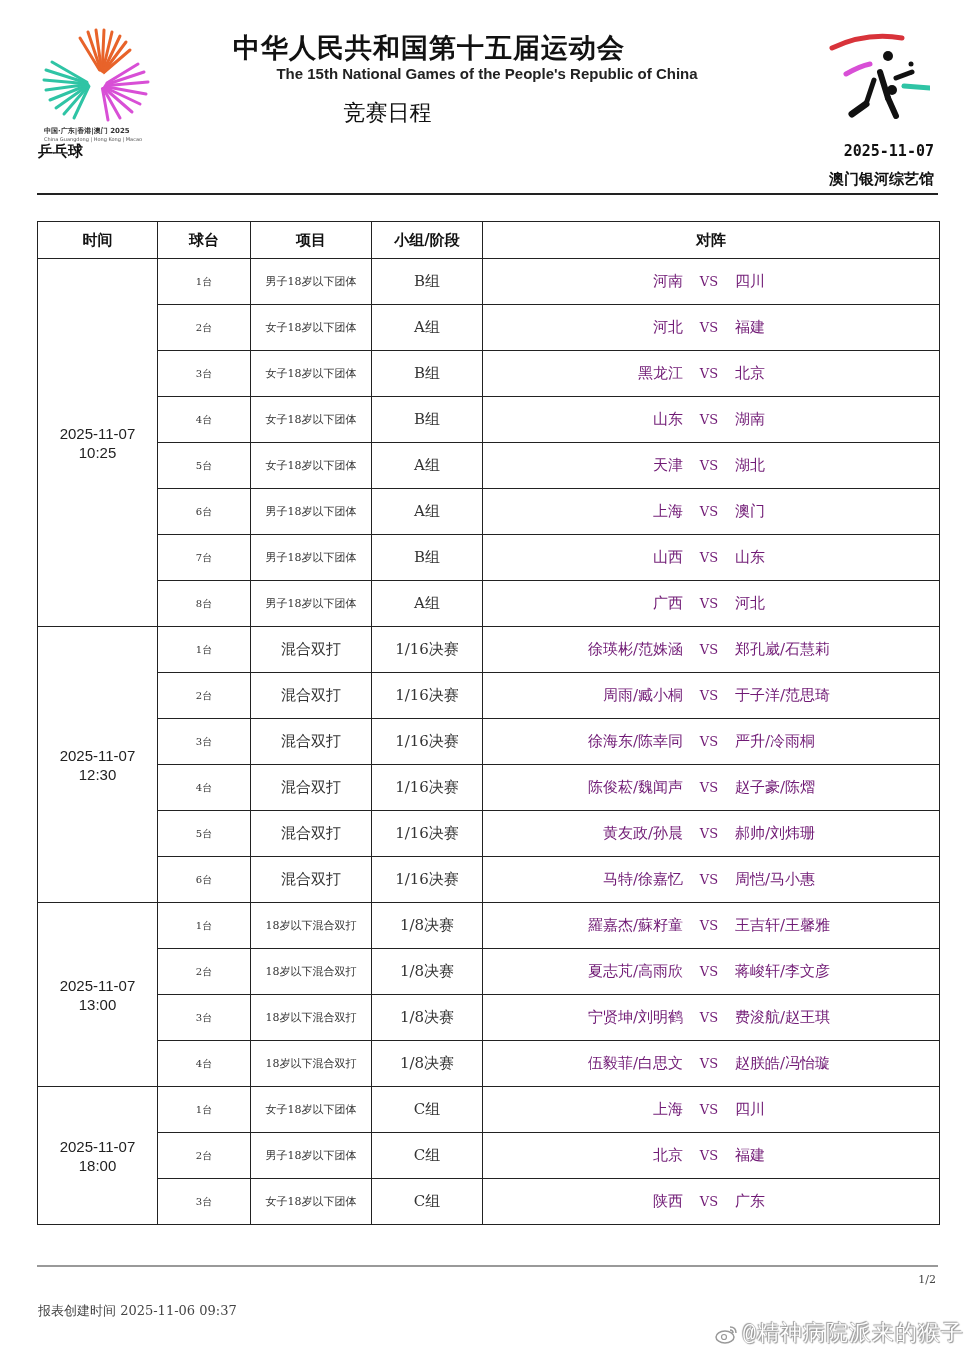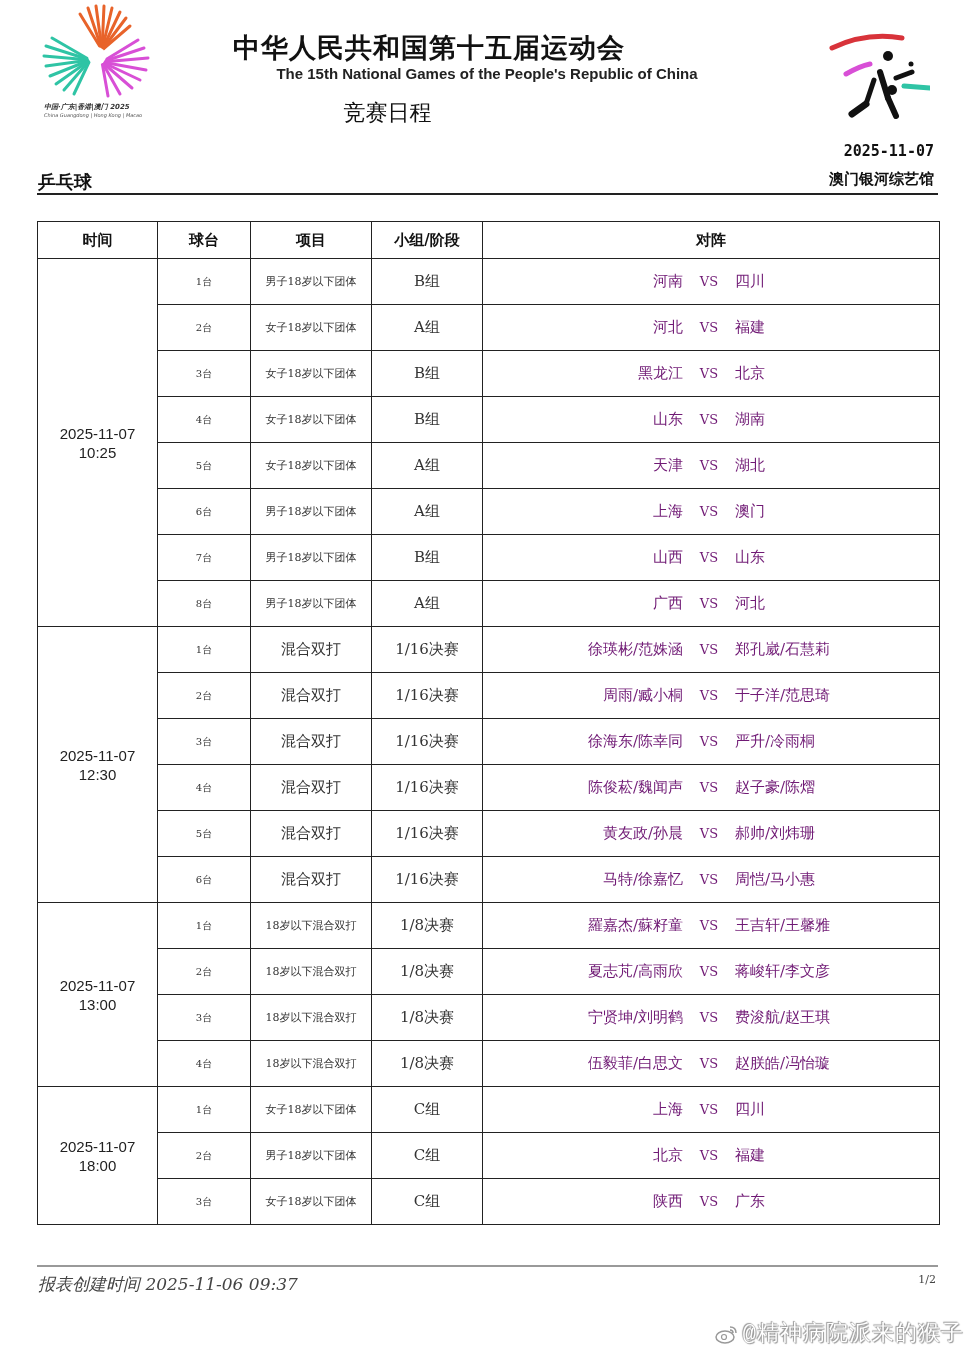--- a/index.html
+++ b/index.html
@@ -1,31 +1,31 @@
 <!DOCTYPE html>
 <html><head>
 <meta charset="utf-8">
 <style>
   html, body { margin: 0; padding: 0; background: #ffffff; }
   body { width: 974px; height: 1358px; position: relative; overflow: hidden;
          font-family: "DejaVu Serif", "Liberation Serif", serif; color: #222; }
   .abs { position: absolute; }
-  .logo-left { left: 40px; top: 2px; width: 112px; height: 118px; font-style: italic; }
+  .logo-left { left: 40px; top: 26px; width: 112px; height: 118px; }
   .logo-right { left: 826px; top: 30px; width: 104px; height: 92px; }
   .title-cn { left: 0; width: 858px; top: 30px; text-align: center;
               font-family: "DejaVu Sans", "Liberation Sans", sans-serif;
               font-size: 27px; font-weight: bold; color: #111; letter-spacing: 1px; }
   .title-en { left: 0; width: 974px; top: 65px; text-align: center;
               font-family: "Liberation Sans", "DejaVu Sans", sans-serif;
               font-size: 15px; font-weight: bold; color: #222; }
   .doc-title { left: 0; width: 775px; top: 98px; text-align: center;
                font-family: "DejaVu Sans", "Liberation Sans", sans-serif;
                font-size: 22px; color: #111; }
   .sport { left: 38px; top: 142px; font-family: Liberation Mono, monospace;
-           font-size: 18px; font-weight: bold; color: #111; margin-top: 28px; }
+           font-size: 15px; font-weight: bold; color: #111; }
   .date-r { right: 40px; top: 142px; font-family: "DejaVu Sans Mono", monospace;
             font-size: 15px; font-weight: bold; color: #111; }
   .venue { right: 40px; top: 170px; font-family: "DejaVu Sans", sans-serif;
            font-size: 15px; font-weight: bold; color: #111; }
   .hr-top { left: 37px; top: 193px; width: 901px; height: 2px; background: #222; }
 
   table.sched { position: absolute; left: 37px; top: 221px; width: 902px;
                 border-collapse: collapse; table-layout: fixed; }
   table.sched th, table.sched td { border: 1.5px solid #222; text-align: center;
                 padding: 0; height: 45px; }
@@ -37,21 +37,21 @@
   td.event { font-size: 11px; color: #333; }
   td.event.big { font-size: 15px; }
   td.stage { font-size: 15px; color: #333; }
   td.match { font-size: 15px; color: #701a75; margin-top: 20px; }
   .m-wrap { display: flex; align-items: center; width: 100%; }
   .m-left { flex: 0 0 200px; text-align: right; }
   .m-vs { flex: 0 0 52px; text-align: center; font-size: 13px; }
   .m-right { flex: 1; text-align: left; }
 
   .hr-foot { left: 37px; top: 1265px; width: 901px; height: 2px; background: #999; }
-  .foot-left { left: 38px; top: 1273px; font-size: 17px; color: #444; font-style: italic; }
+  .foot-left { left: 38px; top: 1302px; font-size: 13px; color: #444; }
   .foot-right { right: 38px; top: 1273px; font-size: 11px; color: #444; }
   .watermark { right: 10px; top: 1318px; font-family: Liberation Mono, monospace;
                font-size: 22px; color: #fff; letter-spacing: 1px;
                text-shadow: 0 0 1px #888, 1px 1px 1px #999, -1px -1px 1px #999; }
   .wm-icon { display: inline-block; width: 24px; height: 20px; vertical-align: middle; margin-right: 4px; }
 </style>
 </head>
 <body>
 
 <div class="abs logo-left">

